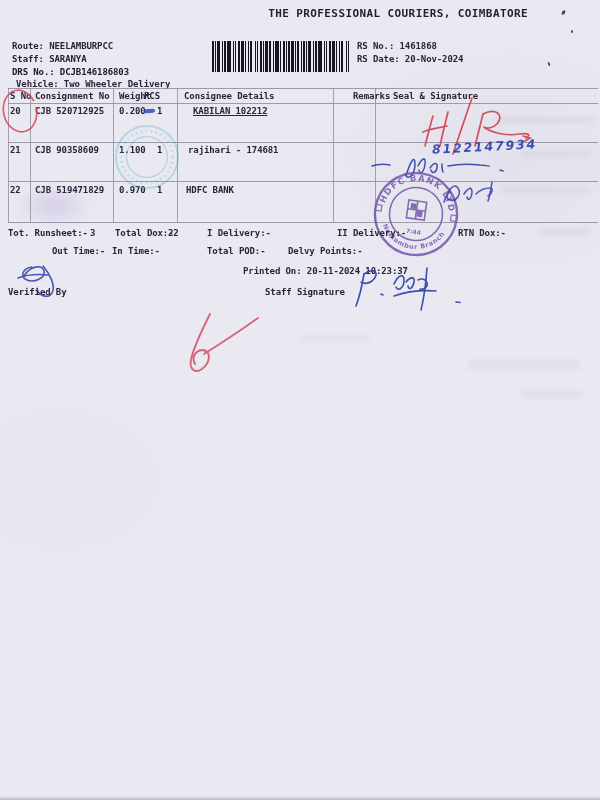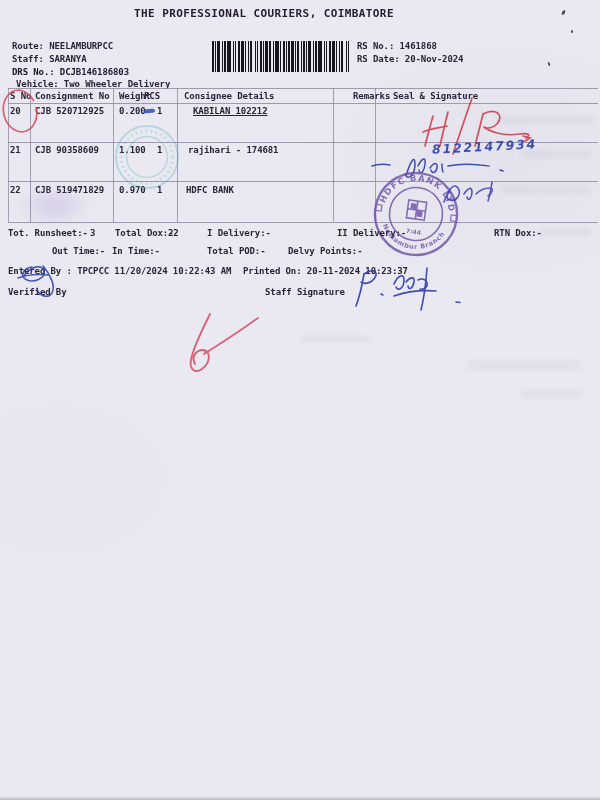--- a/index.html
+++ b/index.html
@@ -3,21 +3,21 @@
 <meta charset="utf-8">
 <style>
   html,body{margin:0;padding:0;background:#dddbe6;}
   .page{position:relative;width:600px;height:800px;margin:0 auto;overflow:hidden;
     background:
       radial-gradient(ellipse 300px 200px at 85% 20%, rgba(220,218,232,.5), transparent 70%),
       radial-gradient(ellipse 250px 180px at 10% 60%, rgba(228,226,238,.6), transparent 70%),
       #eae9f1;
     font-family:"DejaVu Sans Mono","Liberation Mono",monospace;color:#2a2438;}
   .t{position:absolute;font-size:9px;font-weight:bold;white-space:pre;letter-spacing:-0.1px;color:#2a2438;}
-  .title{position:absolute;left:0;width:528px;text-align:center;font-weight:bold;color:#241d30;}
+  .title{position:absolute;left:0;width:528px;text-align:right;font-weight:bold;color:#241d30;}
   .title1{top:7px;font-size:11px;letter-spacing:.4px;}
   .title2{top:21px;font-size:11.5px;letter-spacing:.3px;text-shadow:.4px 0 0 rgba(160,30,40,.35);}
   .hline{position:absolute;left:8px;width:590px;height:1px;background:#908ca2;opacity:.85;}
   .vline{position:absolute;width:1px;background:#908ca2;opacity:.8;}
   .hand-num{position:absolute;font-family:"DejaVu Sans",sans-serif;font-style:italic;font-weight:bold;
     font-size:12.5px;color:#2c3fa9;letter-spacing:1.8px;transform:rotate(-3deg);opacity:.9;}
   .smudge{position:absolute;background:#5a5580;opacity:.055;filter:blur(2px);border-radius:3px;}
   .blotch{position:absolute;border-radius:50%;filter:blur(6px);}
   svg{position:absolute;overflow:visible;}
   .speck{position:absolute;background:#4a4458;border-radius:50%;}
@@ -158,28 +158,27 @@
       <path d="M60,12 C59,18 58,26 56,31"></path>
     </g>
   </svg>
 
   <div class="t" style="left:8px;top:228px;">Tot. Runsheet:-</div>
   <div class="t" style="left:90px;top:228px;">3</div>
   <div class="t" style="left:115px;top:228px;">Total Dox:-</div>
   <div class="t" style="left:168px;top:228px;">22</div>
   <div class="t" style="left:207px;top:228px;">I Delivery:-</div>
   <div class="t" style="left:337px;top:228px;">II Delivery:-</div>
-  <div class="t" style="left:458px;top:228px;margin-left:36px;">RTN Dox:-</div>
+  <div class="t" style="left:458px;top:228px;">RTN Dox:-</div>
 
   <div class="t" style="left:8px;top:246px;padding-left:44px;">Out Time:-</div>
   <div class="t" style="left:112px;top:246px;">In Time:-</div>
   <div class="t" style="left:207px;top:246px;">Total POD:-</div>
   <div class="t" style="left:288px;top:246px;">Delvy Points:-</div>
 
-  <div class="t" style="left:8px;top:266px;">Entered By : TPCPCC 11/20/2024 10:22:43 AM</div>
   <div class="t" style="left:243px;top:266px;">Printed On: 20-11-2024 10:23:37</div>
   <div class="t" style="left:8px;top:287px;">Verified By</div>
   <div class="t" style="left:265px;top:287px;">Staff Signature</div>
 
   <svg style="left:10px;top:258px;" width="70" height="42">
     <g stroke="#2c3fa9" stroke-width="1.6" fill="none" stroke-linecap="round" opacity=".85">
       <path d="M14,18 C20,8 32,6 34,13 C36,20 24,25 17,22 C9,19 13,10 22,9"></path>
       <path d="M33,8 C40,16 46,28 42,35 C38,41 29,38 27,31"></path>
       <path d="M8,20 C16,17 28,16 38,17"></path>
     </g>

